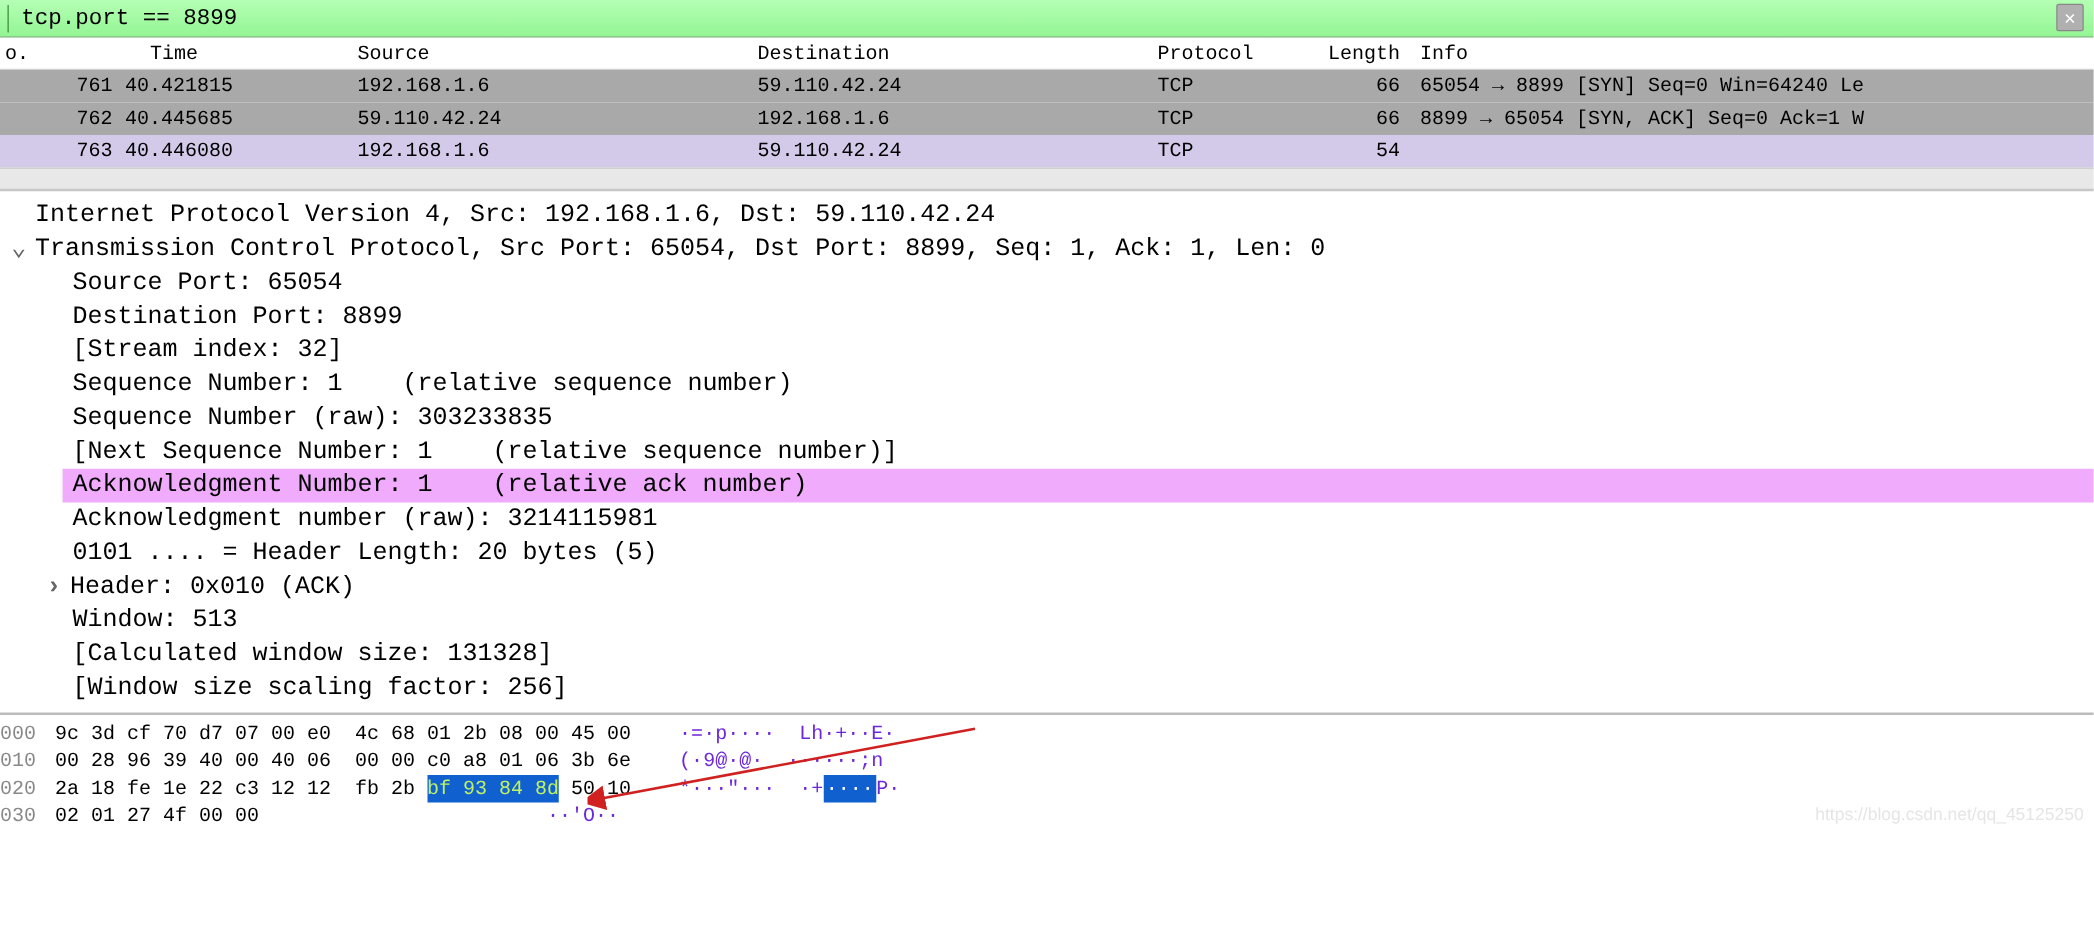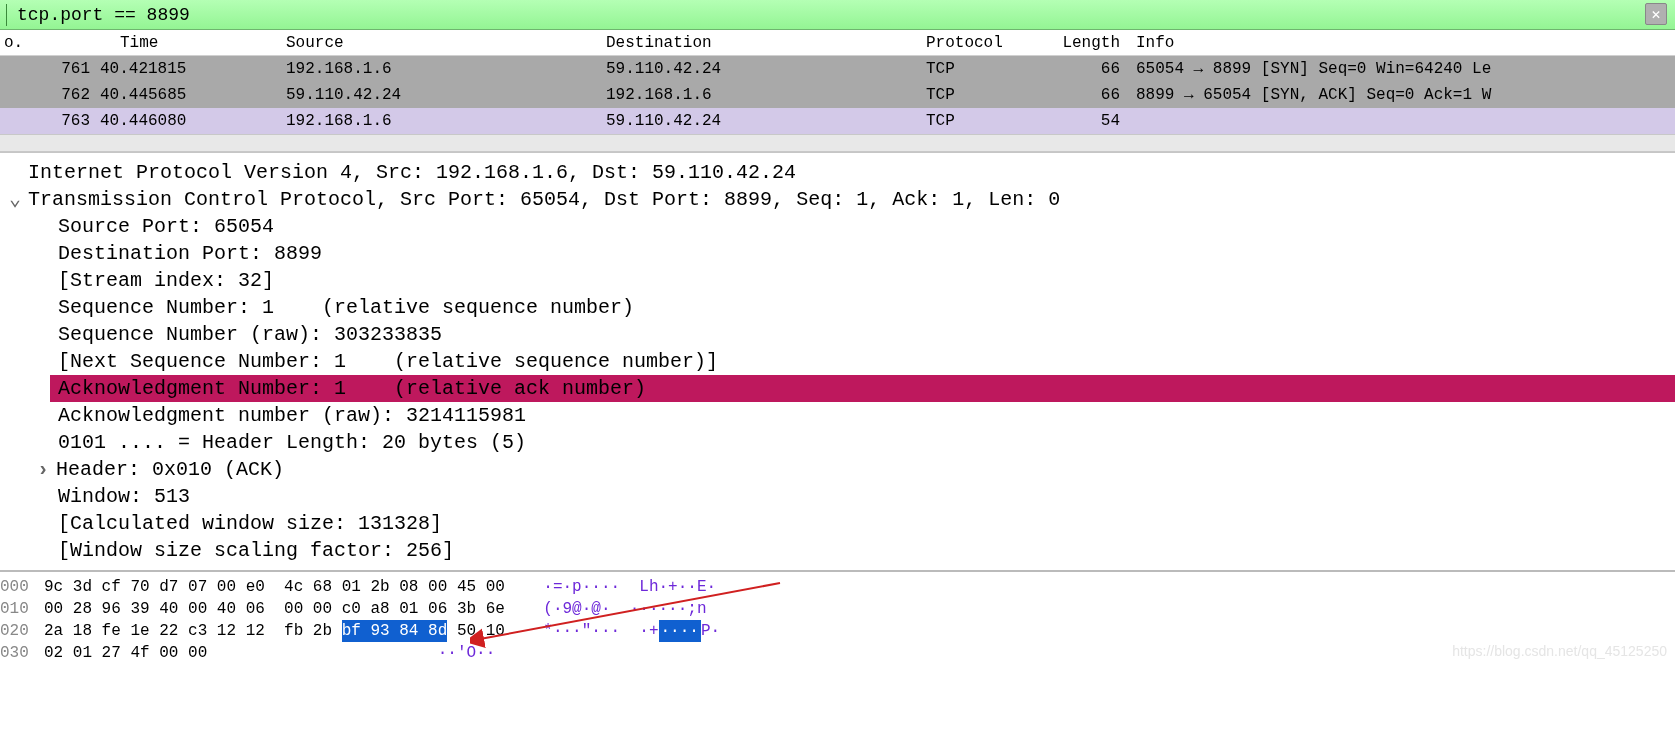--- a/index.html
+++ b/index.html
@@ -86,21 +86,21 @@
     line-height: 27px;
   }
   .details-pane .row {
     display: flex;
     align-items: center;
     white-space: pre;
   }
   .details-pane .indent0 { padding-left: 28px; }
   .details-pane .indent1 { padding-left: 58px; }
   .details-pane .highlight {
-    background: #be185d;
+    background: #f0abfc;
     margin-left: 50px;
     padding-left: 8px;
     flex: 1;
   }
   .chevron {
     display: inline-block;
     width: 14px;
     text-align: center;
     color: #666;
     margin-left: 8px;
@@ -112,21 +112,21 @@
     padding: 4px 0 0 0;
     font-size: 16px;
     line-height: 22px;
     color: #333;
     position: relative;
   }
   .hex-row { display: flex; white-space: pre; }
   .hex-offset { color: #888; width: 44px; }
   .hex-bytes { color: #000; }
   .hex-ascii { color: #6d28d9; }
-  .hex-sel { background: #1060d0; color: #ffffff; font-family: Liberation Mono, monospace; }
+  .hex-sel { background: #1060d0; color: #bef264; font-family: Liberation Mono, monospace; }
   .hex-sel2 { background: #1060d0; color: #fff; padding: 0 2px;}
   .arrow {
     position: absolute;
     top: 5px;
     left: 470px;
     pointer-events: none;
   }
   .watermark {
     position: absolute;
     right: 8px;

